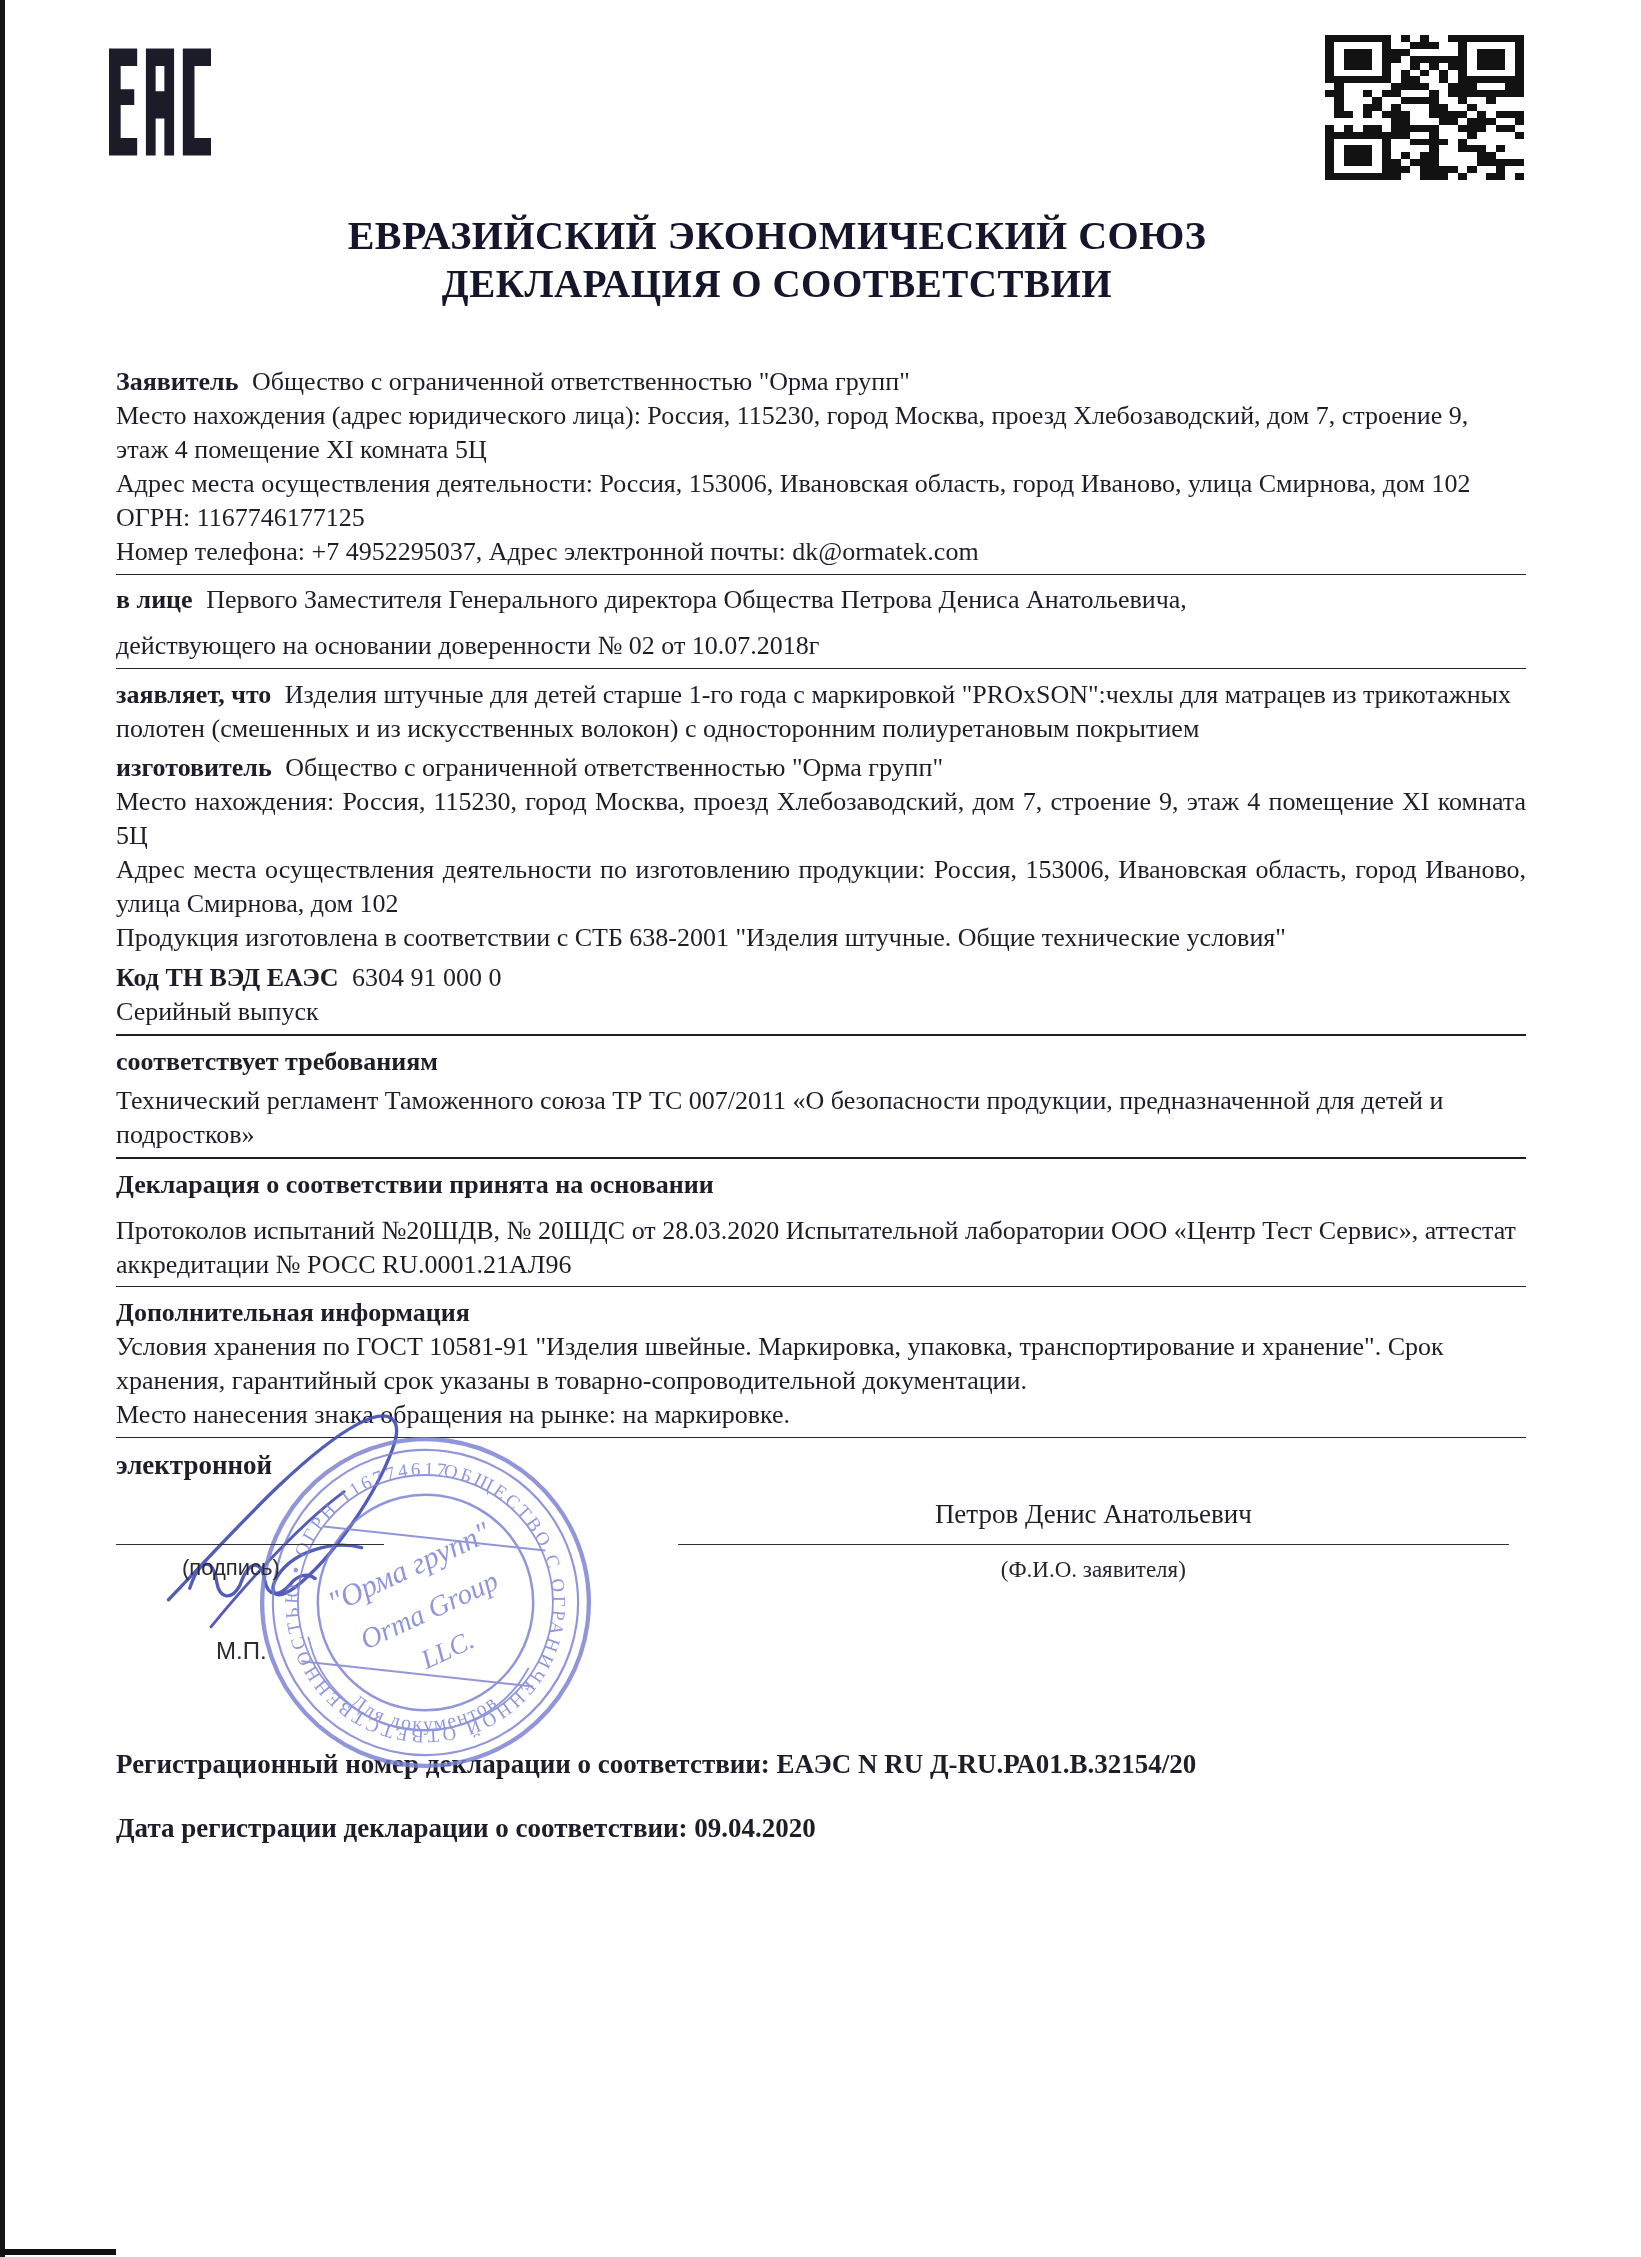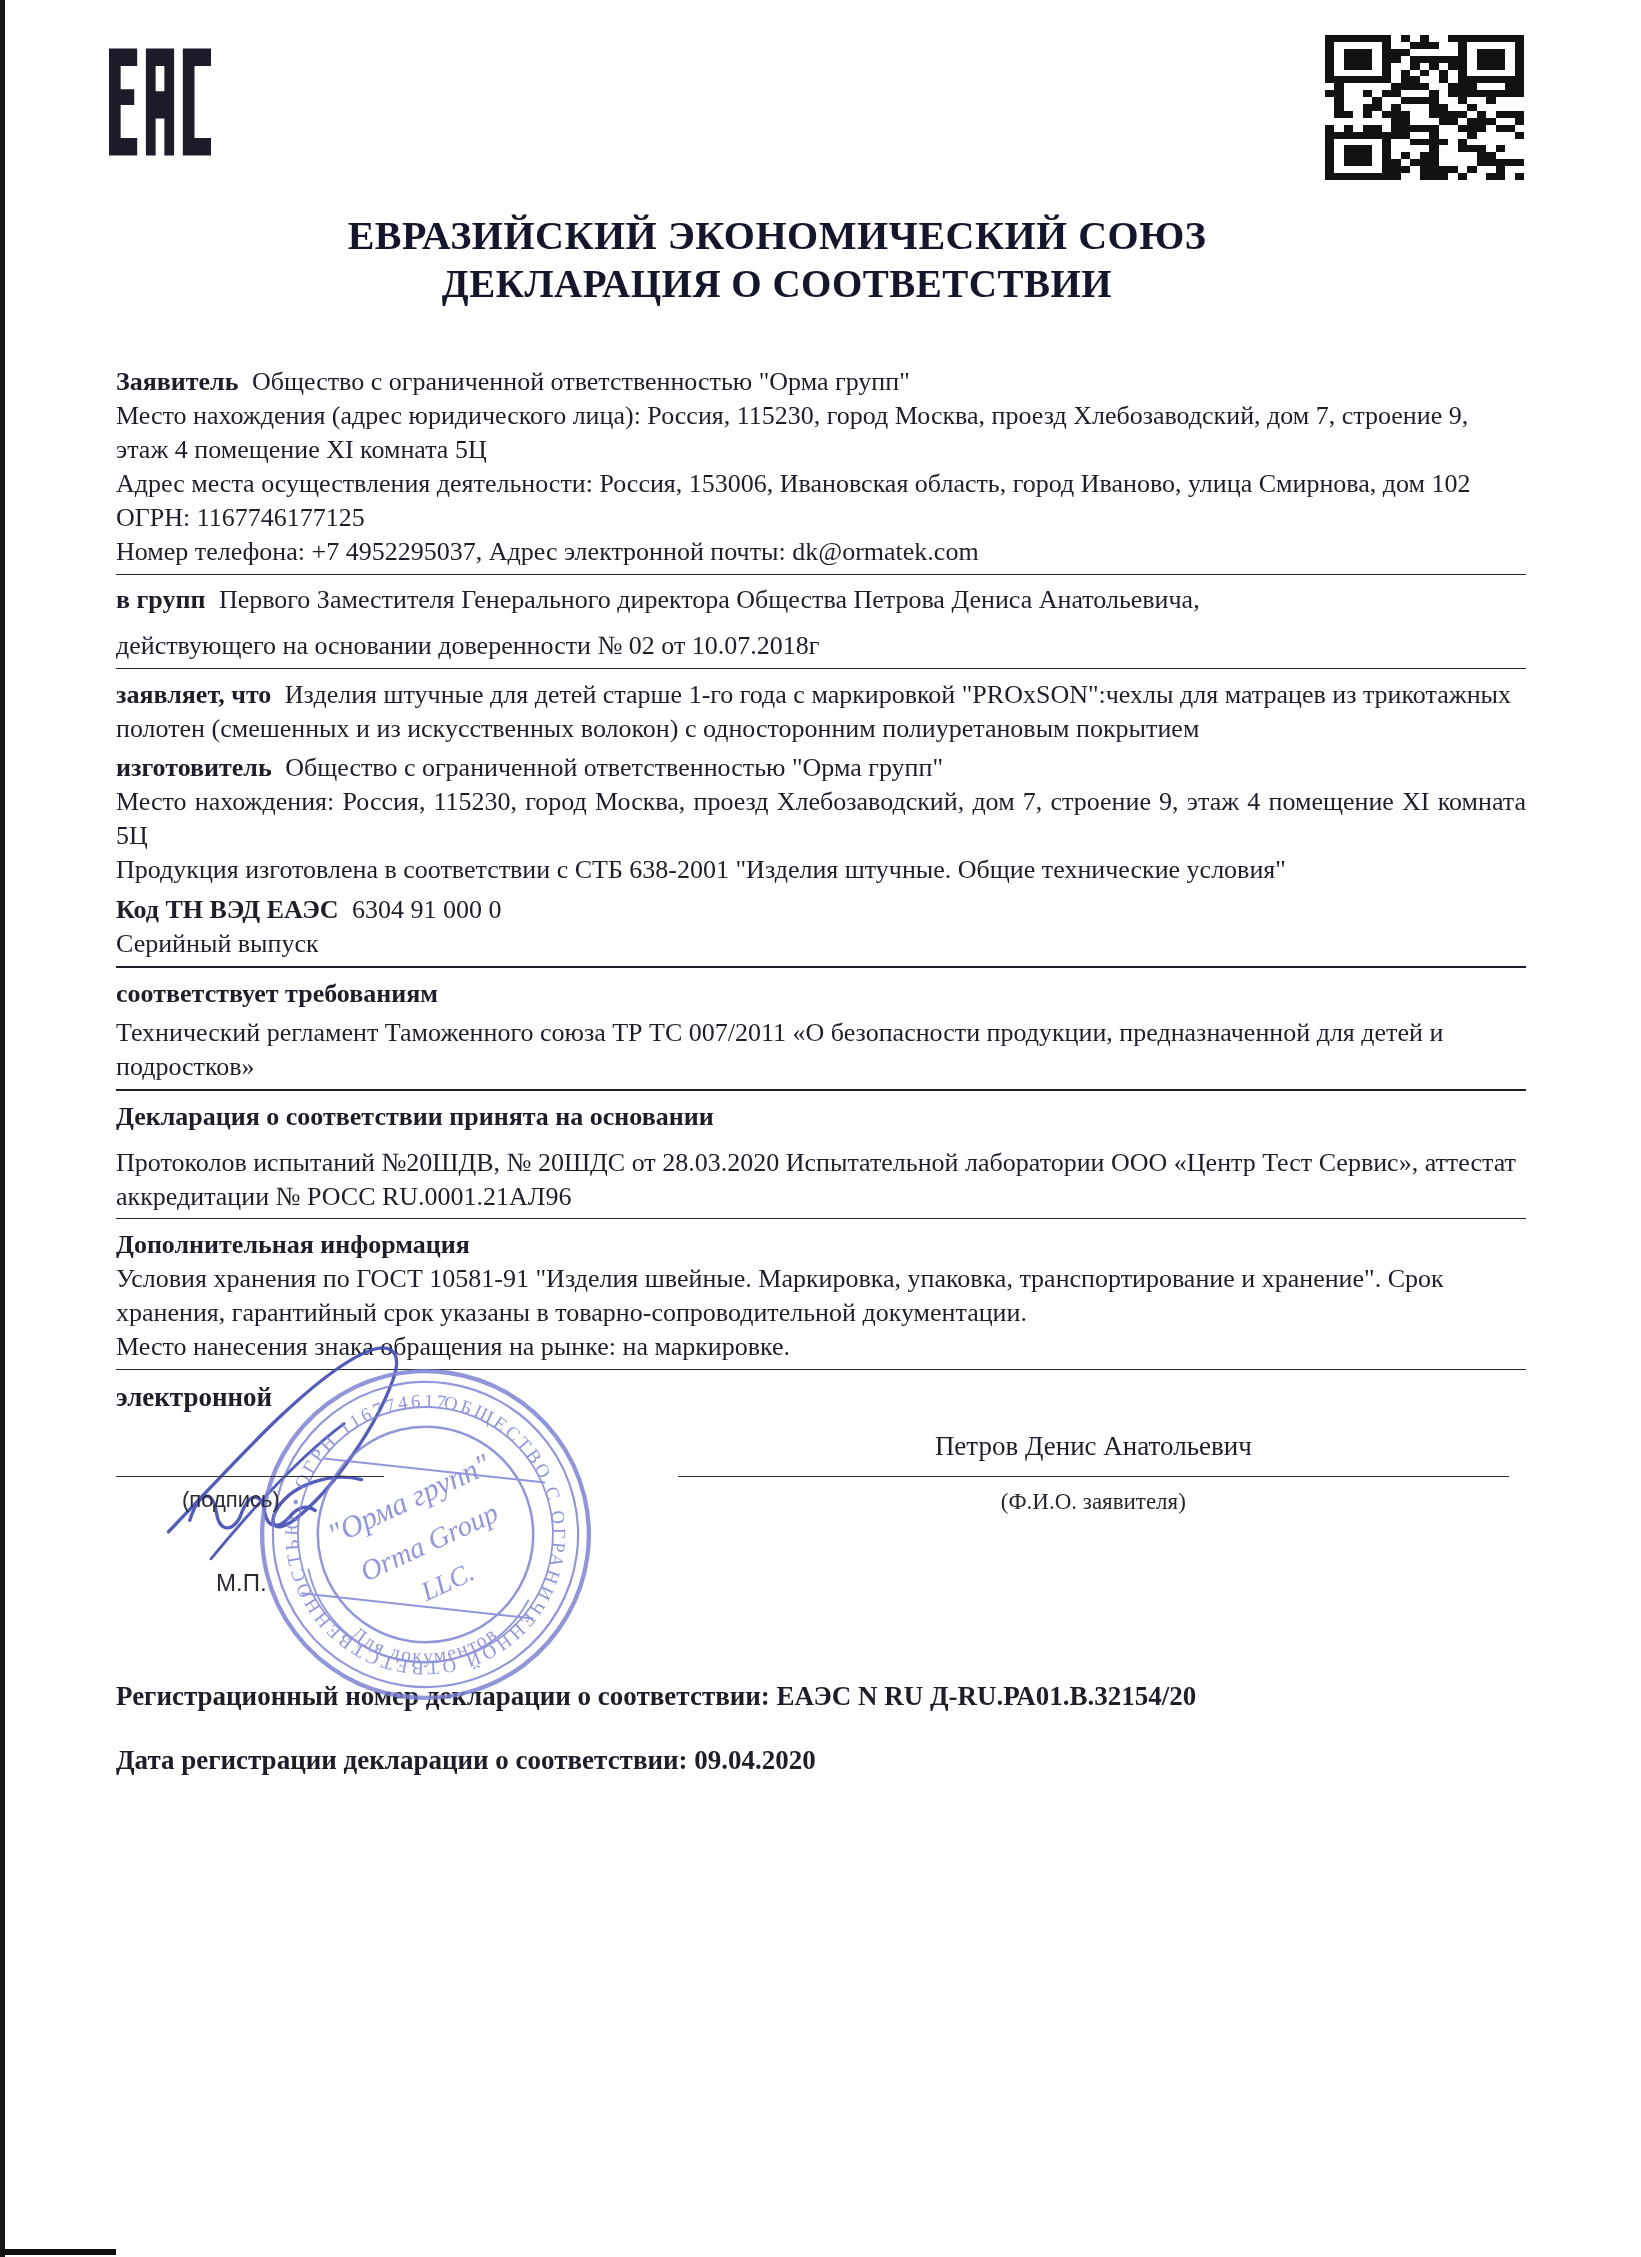--- a/index.html
+++ b/index.html
@@ -328,28 +328,29 @@
 
     <section class="sec rule">
       <p class="p"><span class="lead">Заявитель</span><span>Общество с ограниченной ответственностью "Орма групп"</span></p>
       <p class="p">Место нахождения (адрес юридического лица): Россия, 115230, город Москва, проезд Хлебозаводский, дом 7, строение 9, этаж 4 помещение XI комната 5Ц</p>
       <p class="p">Адрес места осуществления деятельности: Россия, 153006, Ивановская область, город Иваново, улица Смирнова, дом 102</p>
       <p class="p">ОГРН: 1167746177125</p>
       <p class="p">Номер телефона: +7 4952295037, Адрес электронной почты: dk@ormatek.com</p>
     </section>
 
     <section class="sec rule">
-      <p class="p"><span class="lead">в групп</span><span>Первого Заместителя Генерального директора Общества Петрова Дениса Анатольевича,</span></p>
+      <p class="p"><span class="lead">в лице</span><span>Первого Заместителя Генерального директора Общества Петрова Дениса Анатольевича,</span></p>
       <p class="p gap-top">действующего на основании доверенности № 02 от 10.07.2018г</p>
     </section>
 
     <section class="sec rule-heavy">
       <p class="p"><span class="lead">заявляет, что</span><span>Изделия штучные для детей старше 1-го года с маркировкой "PROxSON":чехлы для матрацев из трикотажных полотен (смешенных и из искусственных волокон) с односторонним полиуретановым покрытием</span></p>
       <p class="p gap-top-sm"><span class="lead">изготовитель</span><span>Общество с ограниченной ответственностью "Орма групп"</span></p>
       <p class="p jus">Место нахождения: Россия, 115230, город Москва, проезд Хлебозаводский, дом 7, строение 9, этаж 4 помещение XI комната 5Ц</p>
+      <p class="p jus">Адрес места осуществления деятельности по изготовлению продукции: Россия, 153006, Ивановская область, город Иваново, улица Смирнова, дом 102</p>
       <p class="p jus">Продукция изготовлена в соответствии с СТБ 638-2001 "Изделия штучные. Общие технические условия"</p>
       <p class="p gap-top-sm"><span class="lead">Код ТН ВЭД ЕАЭС</span><span>6304 91 000 0</span></p>
       <p class="p">Серийный выпуск</p>
     </section>
 
     <section class="sec rule-heavy">
       <p class="p bold">соответствует требованиям</p>
       <p class="p gap-top-sm">Технический регламент Таможенного союза ТР ТС 007/2011 «О безопасности продукции, предназначенной для детей и подростков»</p>
     </section>
 

